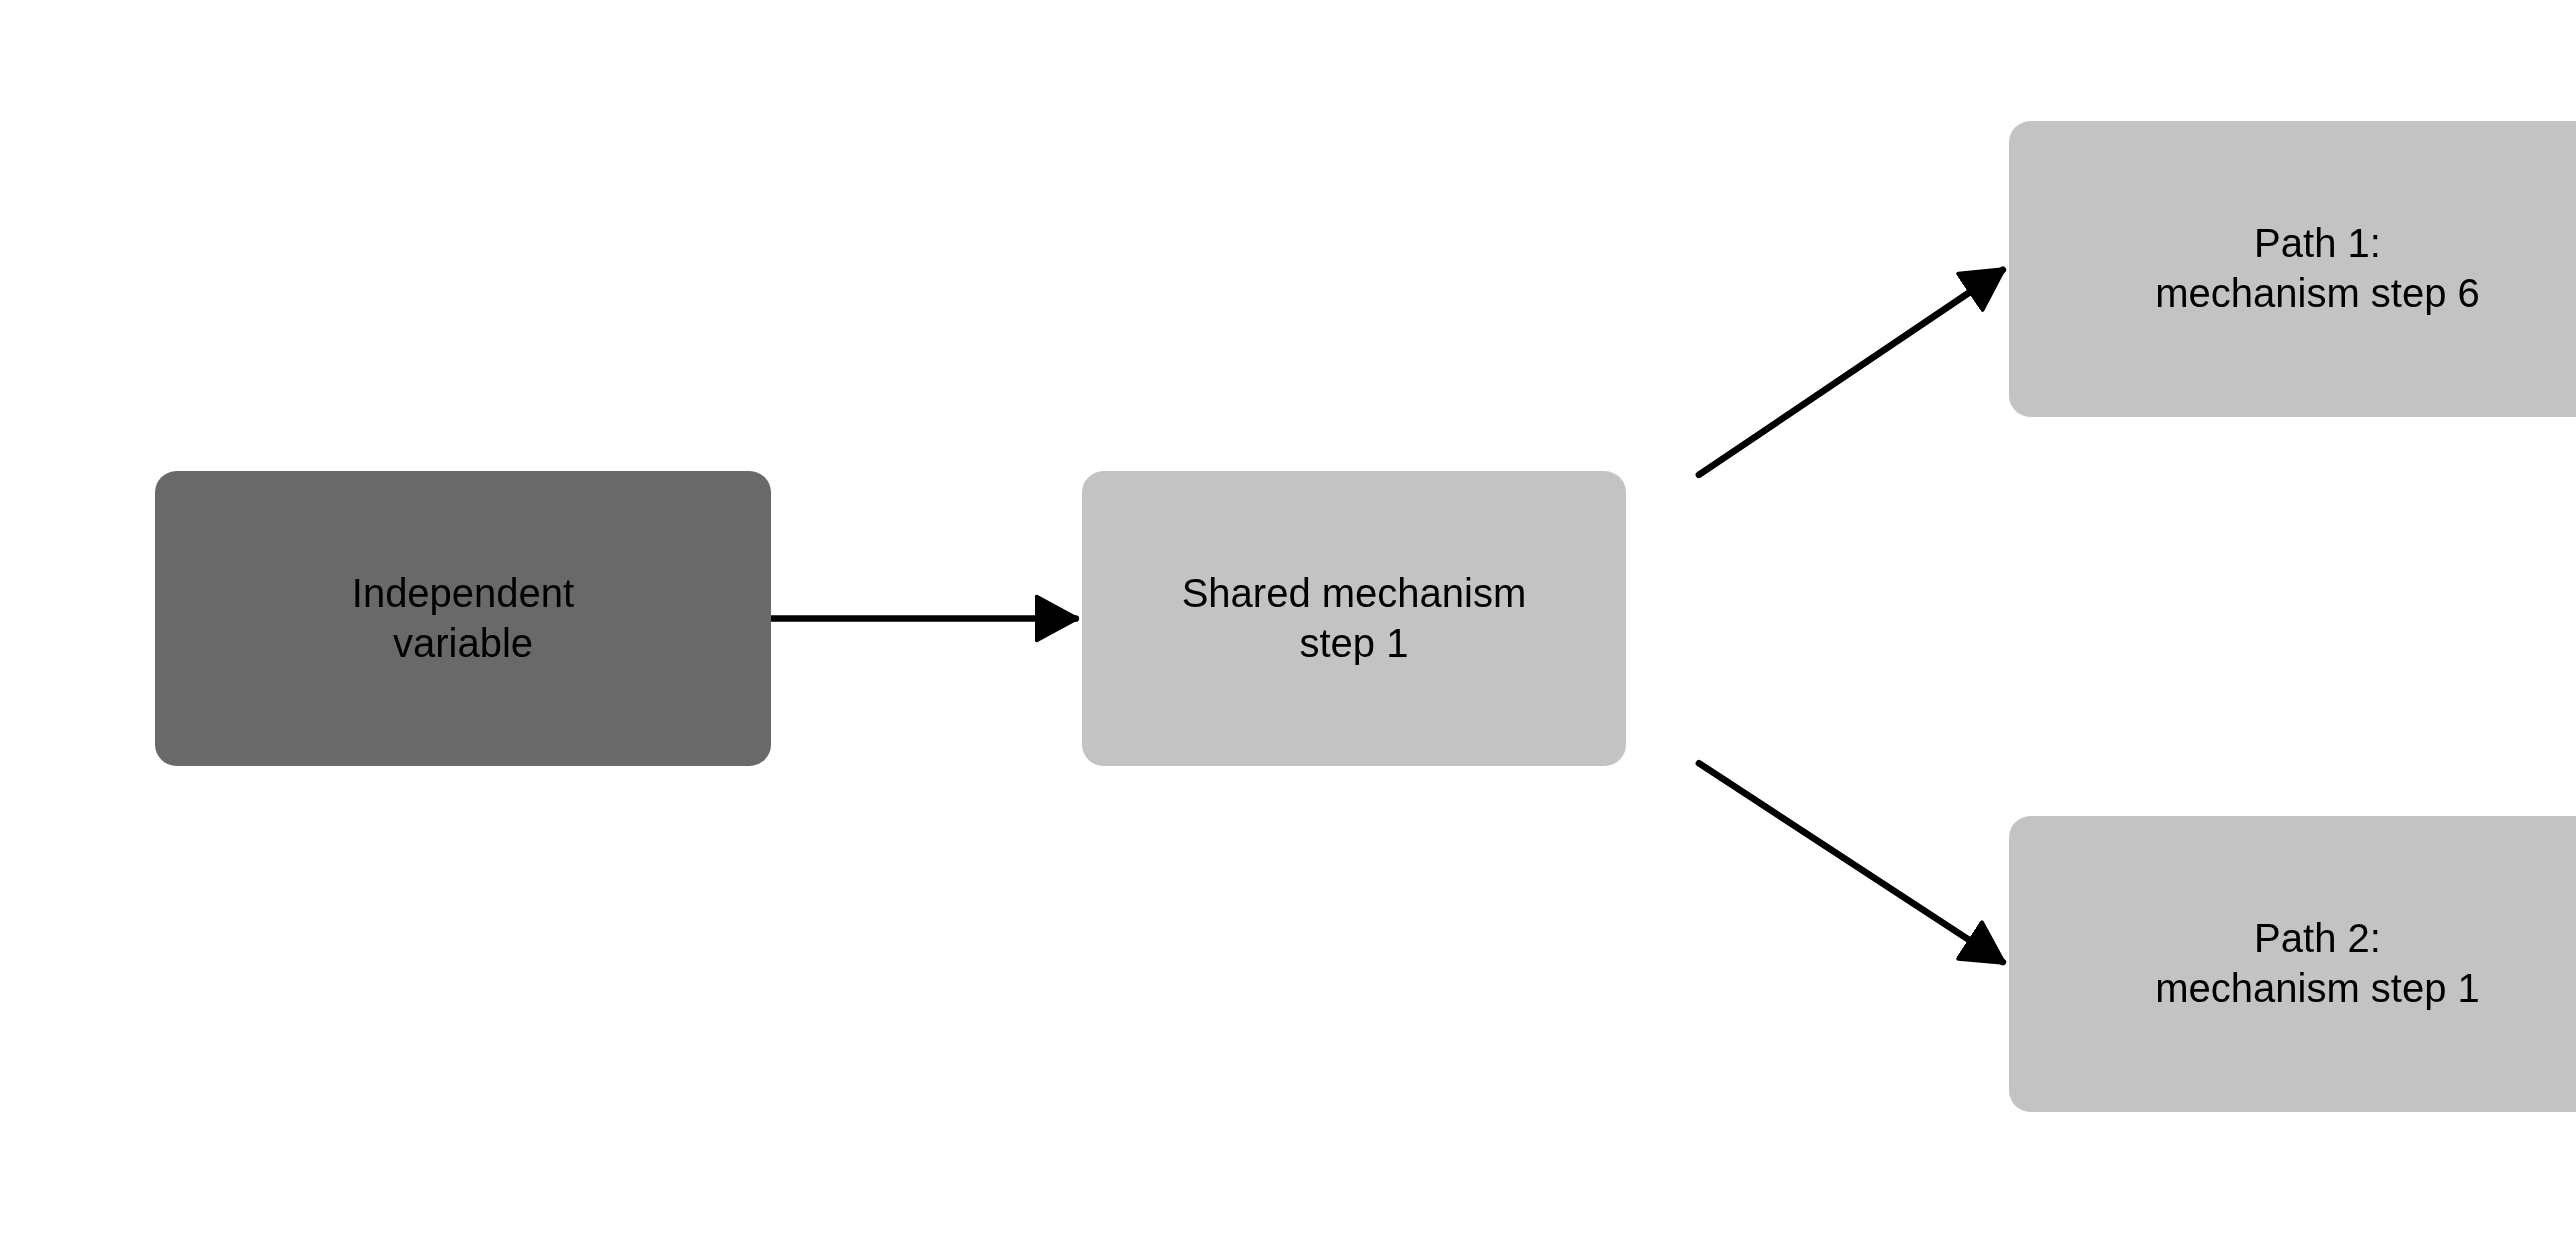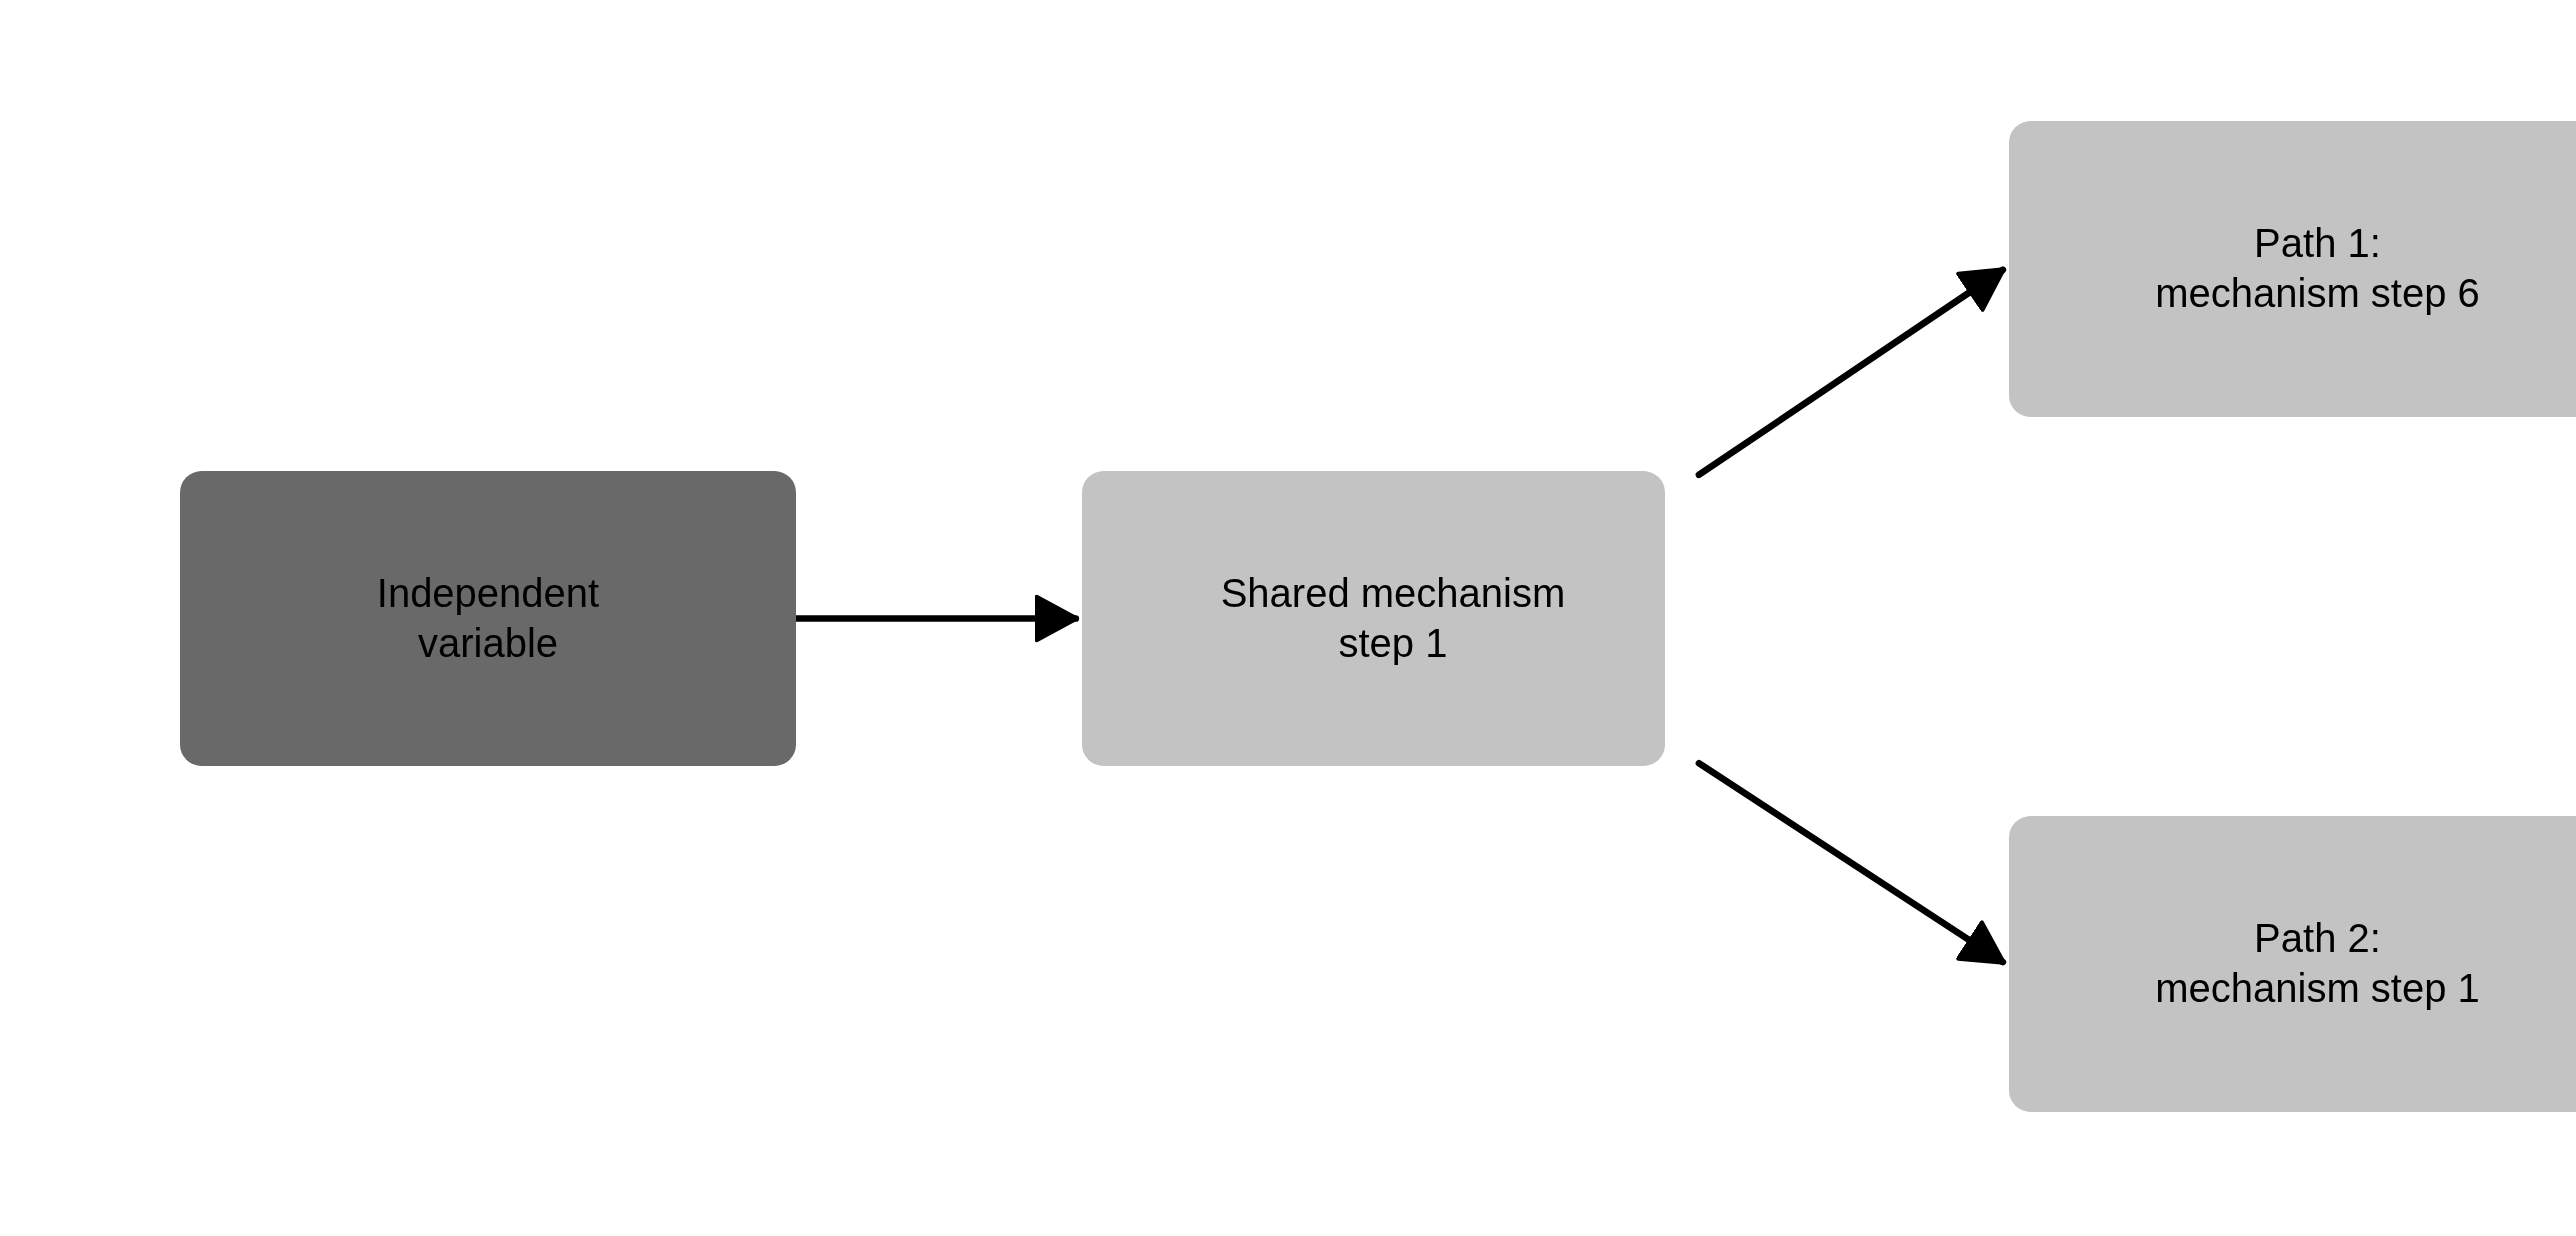--- a/index.html
+++ b/index.html
@@ -46,25 +46,25 @@
     border-radius: 21.6px;
     display: flex;
     align-items: center;
     justify-content: center;
     text-align: center;
     color: var(--text);
     font-size: 40px;
     line-height: 1.24;
     white-space: pre-line;
   }
-  .node-dark  { background: var(--node-dark); margin-left: 25px; }
+  .node-dark  { background: var(--node-dark); }
   .node-light { background: var(--node-light); }
 
   #node-independent { left: 155px;  top: 471px;  width: 616px; height: 295px; }
-  #node-shared      { left: 1082px; top: 471px;  width: 544px; height: 295px; padding-left: 39px; }
+  #node-shared      { left: 1082px; top: 471px;  width: 544px; height: 295px; }
   #node-path1       { left: 2009px; top: 121px;  width: 617px; height: 296px; }
   #node-path2       { left: 2009px; top: 816px; width: 617px; height: 296px; }
 </style>
 </head>
 <body>
 
 <div id="stage">
 
   <svg id="edge-layer" viewBox="0 0 7200 2400" xmlns="http://www.w3.org/2000/svg">
     <defs>

